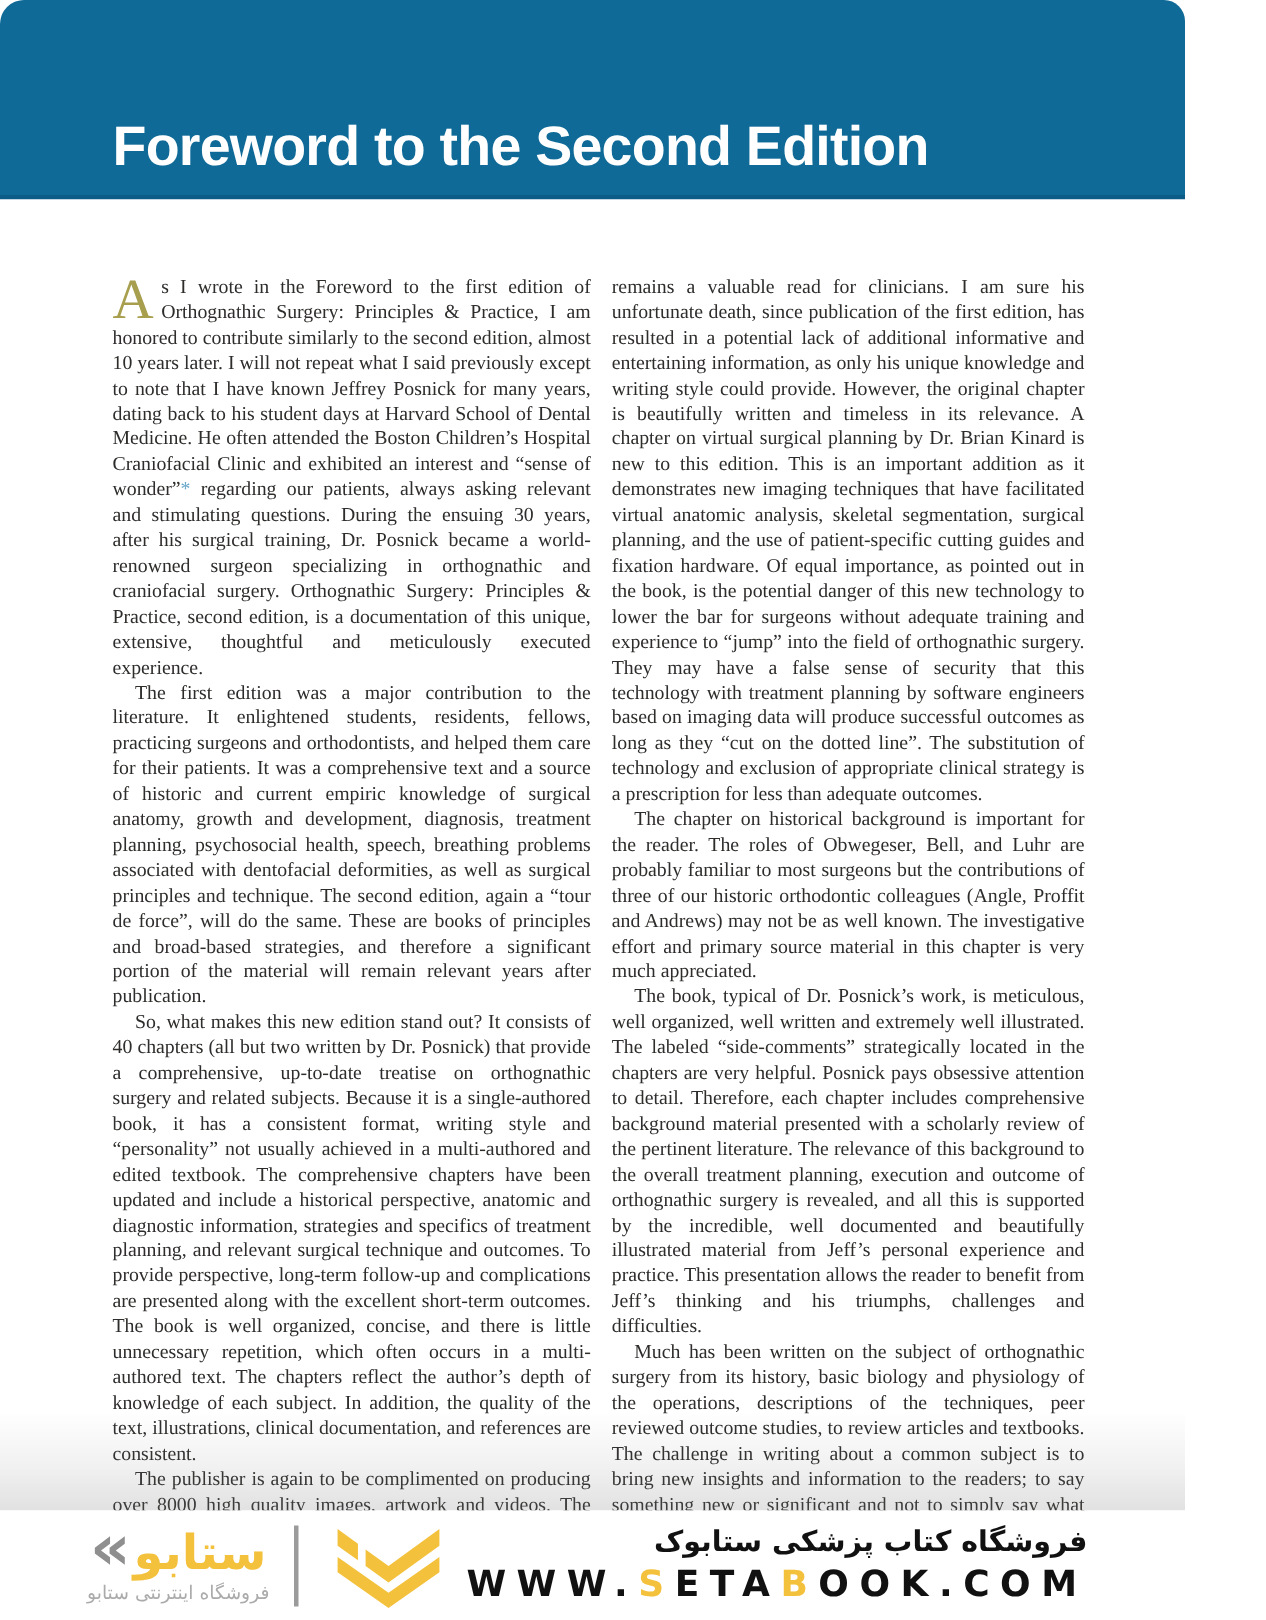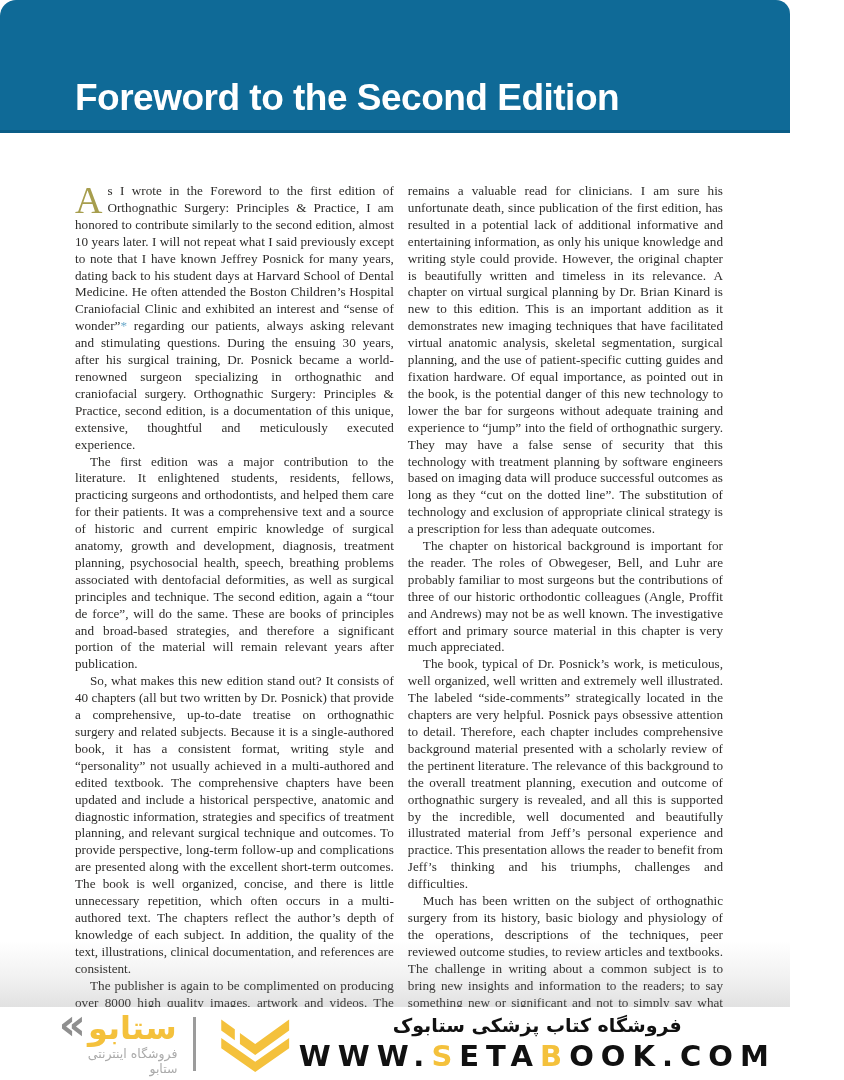--- a/index.html
+++ b/index.html
@@ -40,23 +40,23 @@
           display:flex;justify-content:space-between;align-items:center;padding:0 65px 0 58px;box-sizing:border-box;}
   .logo{display:flex;align-items:center;gap:10px;}
   .logo-text-block{display:flex;flex-direction:column;align-items:center;}
   .logo-word-row{display:flex;align-items:center;line-height:1;}
   .logo-guillemet{font-family:"DejaVu Sans",sans-serif;font-weight:bold;font-size:42px;color:#8f8f8f;
                   line-height:0.8;margin-right:2px;transform:translateY(-3px);}
   .logo-fa{font-family:"DejaVu Sans",sans-serif;font-weight:bold;font-size:32px;color:#f4c13c;direction:rtl;}
   .logo-tagline{font-family:"DejaVu Sans",sans-serif;font-size:12.5px;color:#ababab;direction:rtl;margin-top:2px;}
   .logo-bar{width:3px;height:54px;background:#9b9b9b;margin:0 6px;}
   .logo-emblem{width:88px;height:56px;}
-  .footer-right{display:flex;flex-direction:column;align-items:center;}
+  .footer-right{display:flex;flex-direction:column;align-items:flex-end;}
   .store-name{font-family:"DejaVu Sans",sans-serif;font-weight:bold;font-size:19px;color:#111111;direction:rtl;line-height:1.3;}
-  .website{font-family:"DejaVu Sans",sans-serif;font-weight:bold;font-size:29px;color:#111111;
+  .website{font-family:"DejaVu Sans",sans-serif;font-weight:bold;font-size:24px;color:#111111;
            letter-spacing:7px;line-height:1.2;margin-top:2px;}
   .website .yellow{color:#f4c13c;}
 </style>
 </head>
 <body>
 
 <div class="page">
 
   <div class="banner">
     <div class="banner-title">Foreword to the Second Edition</div>

